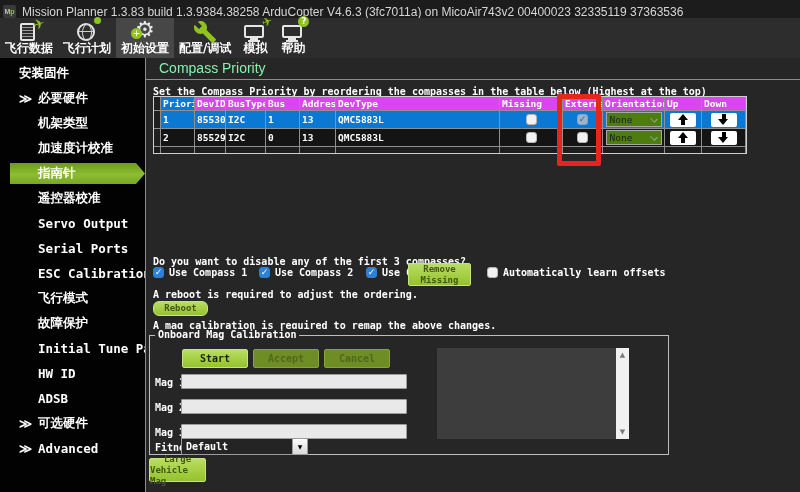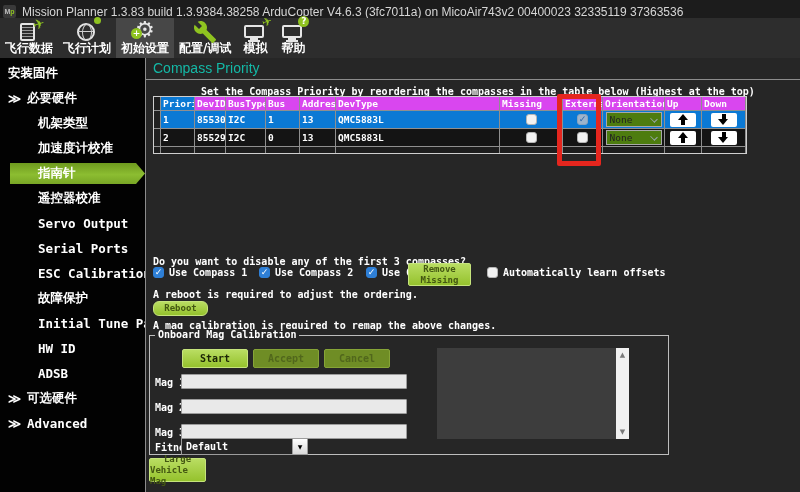--- a/index.html
+++ b/index.html
@@ -42,36 +42,36 @@
   .ic-monitor { position:absolute; left:3px; top:5px; width:20px; height:13px;
                 border:2px solid #e6e6e6; border-radius:2px; }
   .ic-stand { position:absolute; left:9px; top:18px; width:8px; height:2px; background:#e6e6e6; }
   .ic-stand::after { content:""; position:absolute; left:-2px; top:2px; width:12px; height:2px; background:#e6e6e6; }
 
   
   .sidebar { position:absolute; left:0; top:58px; width:145px; height:434px; background:#020202;
              padding-top:3px; overflow:hidden; }
   .sb-item { height:25px; display:flex; align-items:center; font:bold 12.5px "DejaVu Sans Mono", monospace;
              color:#fff; white-space:nowrap; cursor:pointer; }
-  .sb-item.lvl0 { padding-left:8px; }
+  .sb-item.lvl0 { padding-left:19px; }
   .sb-item.lvl1 { padding-left:38px; }
   .sb-prefix { margin-right:6px; font-weight:bold; }
   .sb-prefix:empty { margin-right:0; }
   .sb-item.active { padding-left:0; }
   .sb-item.active .bar { margin-left:10px; width:135px; height:21px; display:flex; align-items:center;
       padding-left:28px; background:linear-gradient(180deg,#6e9a1e 0%,#8cbd31 55%,#78a625 100%);
       clip-path:polygon(0 0, calc(100% - 9px) 0, 100% 50%, calc(100% - 9px) 100%, 0 100%); }
 
   
   .main { position:absolute; left:145px; top:58px; width:655px; height:434px;
           background:#262626; border-left:1px solid #8c8c8c; }
-  .page-title { position:absolute; left:7px; top:2px; font:14px "Liberation Sans", sans-serif; color:#14b8a6; }
+  .page-title { position:absolute; left:13px; top:2px; font:14px "Liberation Sans", sans-serif; color:#86efac; }
   .title-divider { position:absolute; left:0; top:21px; width:655px; height:1px; background:#8c8c8c; }
   .mono10 { font:bold 10px "DejaVu Sans Mono", monospace; color:#fff; white-space:nowrap; }
-  .instruction { position:absolute; left:7px; top:28px;margin-left:48px; }
+  .instruction { position:absolute; left:7px; top:28px; }
 
   
   .grid { position:absolute; left:7px; top:38px; display:grid;
           grid-template-columns:7px 34px 31px 40px 34px 36px 164px 63px 40px 62px 37px 44px;
           border:1px solid #cfcfcf; background:#181818; }
   .c { border-right:1px solid #8f8f8f; border-bottom:1px solid #8f8f8f;
        display:flex; align-items:center; padding:0 2px; height:100%;
        font:bold 9.5px "DejaVu Sans Mono", monospace; color:#fff; overflow:hidden; white-space:nowrap; }
   .h { background:#d946ef; height:14px; }
   .h.sorted { background:#0b79d4; }
@@ -235,20 +235,23 @@
     <div class="sb-item lvl1">
       <span>Servo Output</span>
     </div>
     <div class="sb-item lvl1">
       <span>Serial Ports</span>
     </div>
     <div class="sb-item lvl1">
       <span>ESC Calibration</span>
     </div>
     <div class="sb-item lvl1">
+      <span>飞行模式</span>
+    </div>
+    <div class="sb-item lvl1">
       <span>故障保护</span>
     </div>
     <div class="sb-item lvl1">
       <span>Initial Tune Params</span>
     </div>
     <div class="sb-item lvl1">
       <span>HW ID</span>
     </div>
     <div class="sb-item lvl1">
       <span>ADSB</span>

